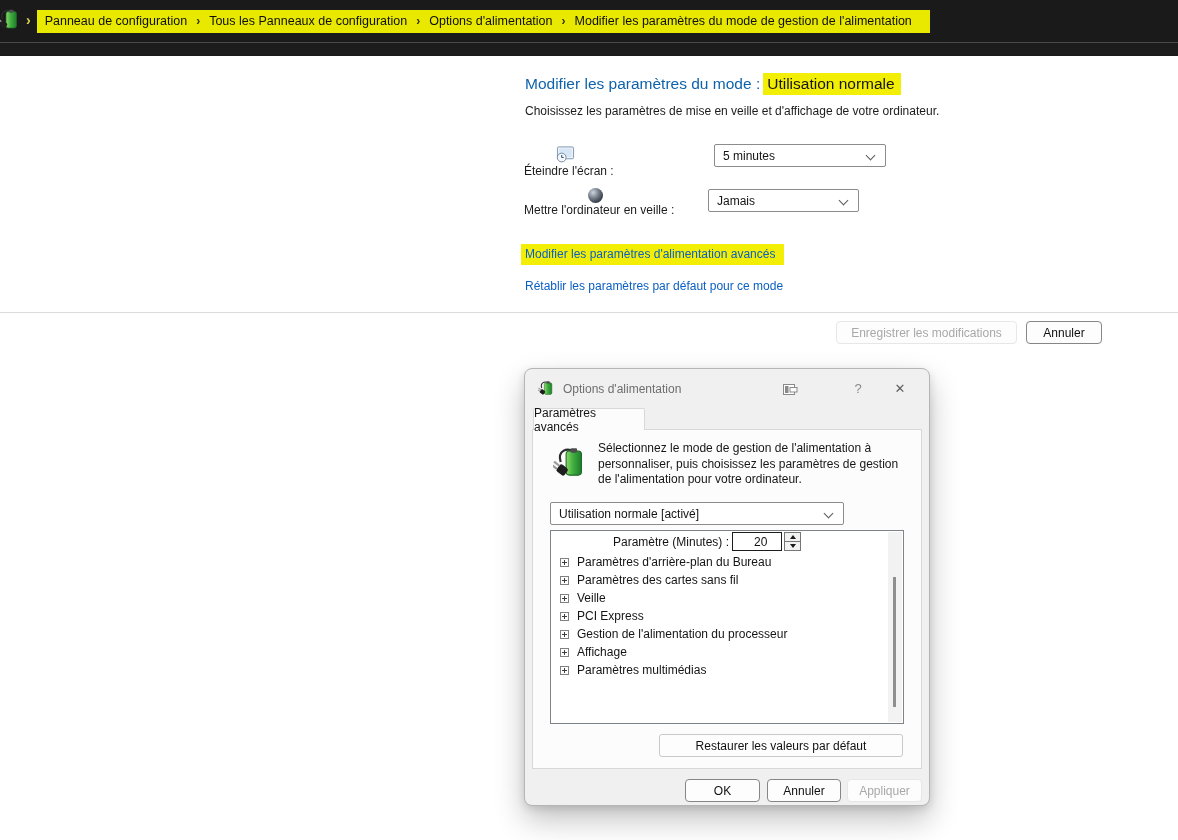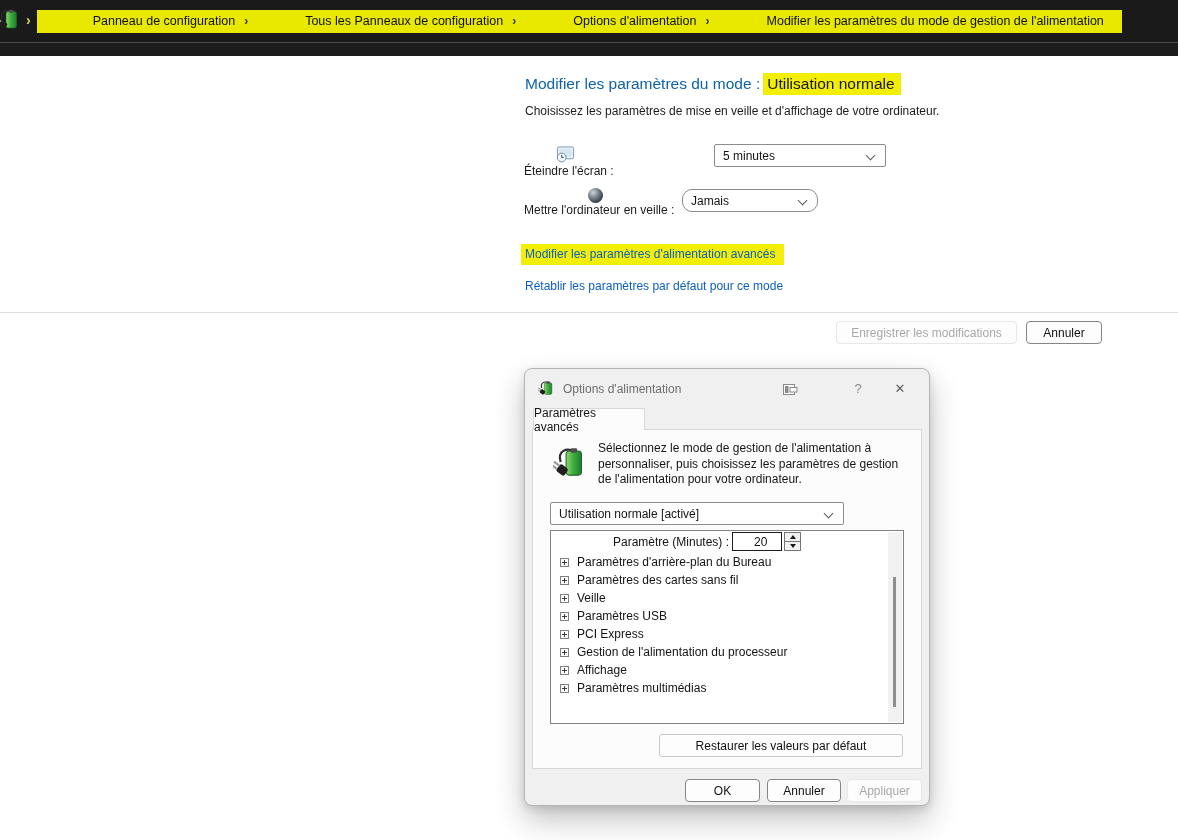--- a/index.html
+++ b/index.html
@@ -16,35 +16,35 @@
     font-family:"Liberation Sans", sans-serif;color:#161616;
   }
   
   .topbar{position:absolute;left:0;top:0;width:1178px;height:56px;background:var(--topbar-bg);}
   .addr-row{height:43px;display:flex;align-items:center;border-bottom:1px solid #4a4a4a;overflow:hidden;}
   .sub-row{height:12px;background:#1c1c1c;}
   .app-icon{margin-left:-3px;flex:0 0 auto;}
   .crumb-caret{color:#d8d44e;font-size:14px;margin:0 6px 2px 5px;font-weight:bold;}
   .crumb-strip{display:inline-flex;align-items:center;height:23px;background:var(--breadcrumb-highlight);
     padding:0 18px 0 8px;font-size:12.5px;color:#0e0e0e;white-space:nowrap;}
-  .crumb-item{cursor:default;margin-left:48px;}
+  .crumb-item{cursor:default;}
   .crumb-sep{color:#2f2f00;font-weight:bold;font-size:12px;margin:0 9px;}
   
   .page-title{position:absolute;left:525px;top:75px;font-size:15.5px;color:var(--title-blue);}
   .page-title .hl{background:var(--highlight-yellow);color:#161616;padding:2px 6px 3px 4px;margin-left:3px;}
   .page-sub{position:absolute;left:525px;top:104px;font-size:12px;color:#1b1b1b;}
   .setting-row{position:absolute;left:524px;display:flex;align-items:center;height:26px;flex-direction:column;}
   .row-icon{width:20px;height:20px;margin-right:7px;display:flex;align-items:center;justify-content:center;}
   .setting-label{font-size:12px;color:#1b1b1b;}
   .sel{position:absolute;height:23px;background:#fff;border:1px solid #8c8c8c;border-radius:2px;
     display:flex;align-items:center;padding-left:8px;font-size:12px;color:#141414;cursor:default;}
   .sel .chev{position:absolute;right:11px;top:7px;width:7px;height:7px;
     border-right:1.3px solid #5a5a5a;border-bottom:1.3px solid #5a5a5a;transform:rotate(45deg);}
   #sel-screen{left:714px;top:144px;width:172px;text-align:center;}
-  #sel-sleep{left:682px;top:189px;width:136px;border-radius:10px;}
+  #sel-sleep{left:708px;top:189px;width:151px;}
   .sleep-sphere{width:15px;height:15px;border-radius:50%;
     background:radial-gradient(circle at 34% 30%, #cdd4dc 0%, #7e8894 35%, #3a424c 70%, #232a32 100%);}
   .adv-link{position:absolute;left:521px;top:247px;font-size:12px;}
   .adv-link .hl-link{background:var(--highlight-yellow);color:var(--link-blue);padding:3px 9px 4px 4px;cursor:pointer;}
   .restore-link{position:absolute;left:525px;top:279px;font-size:12px;color:var(--link-blue);cursor:pointer;}
   .divider{position:absolute;left:0;top:312px;width:1178px;height:1px;background:#dbdbdb;}
   .btn{display:flex;align-items:center;justify-content:center;font-size:12px;color:#111;
     background:#fdfdfd;border:1px solid #868686;border-radius:4px;cursor:pointer;white-space:nowrap;}
   .btn.disabled{border-color:#e7e7e7;color:#a8a8a8;}
   #btn-save{position:absolute;left:836px;top:321px;width:181px;height:23px;}
@@ -228,24 +228,20 @@
         <div class="tree-row">
           <span class="plus"></span>
           <span class="tree-label">Paramètres des cartes sans fil</span>
           </div>
         <div class="tree-row">
           <span class="plus"></span>
           <span class="tree-label">Veille</span>
           </div>
         <div class="tree-row">
           <span class="plus"></span>
-          <span class="tree-label">Paramètres USB</span>
-          </div>
-        <div class="tree-row">
-          <span class="plus"></span>
           <span class="tree-label">PCI Express</span>
           </div>
         <div class="tree-row">
           <span class="plus"></span>
           <span class="tree-label">Gestion de l'alimentation du processeur</span>
           </div>
         <div class="tree-row">
           <span class="plus"></span>
           <span class="tree-label">Affichage</span>
           </div>

